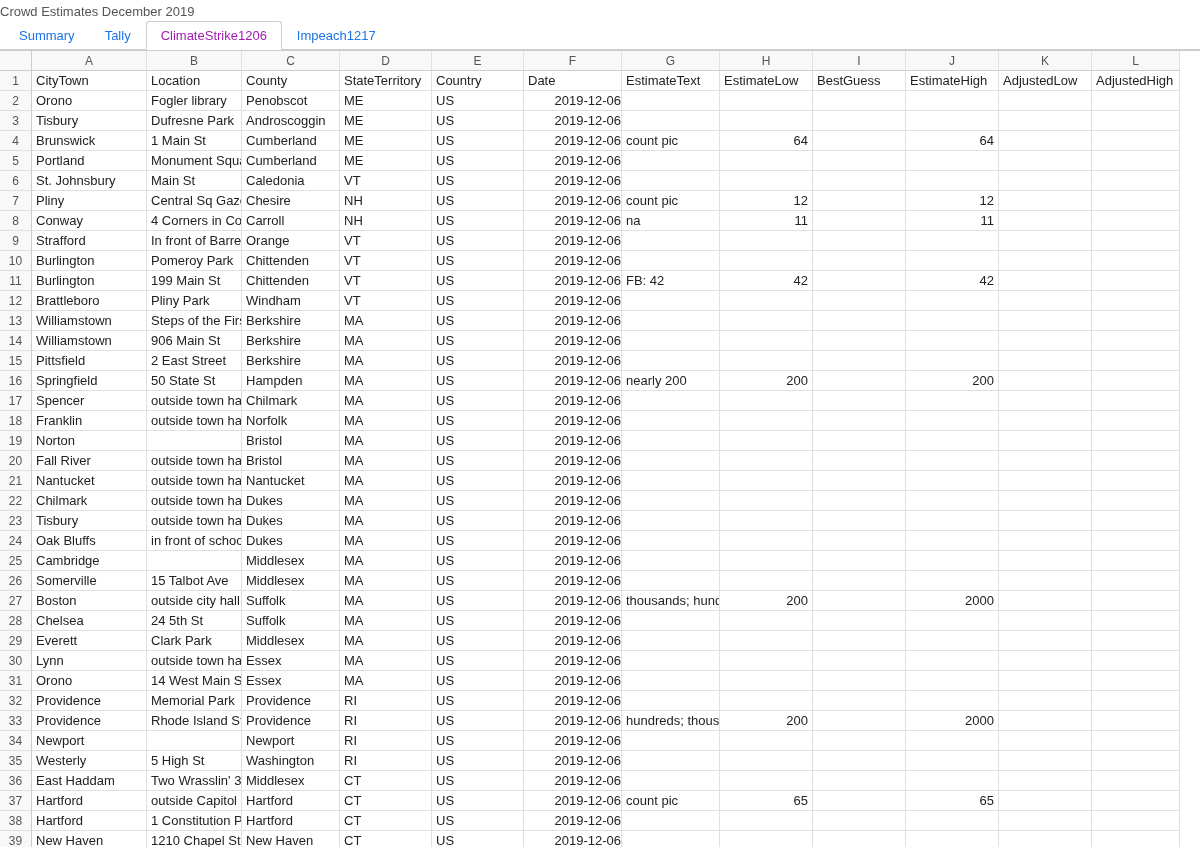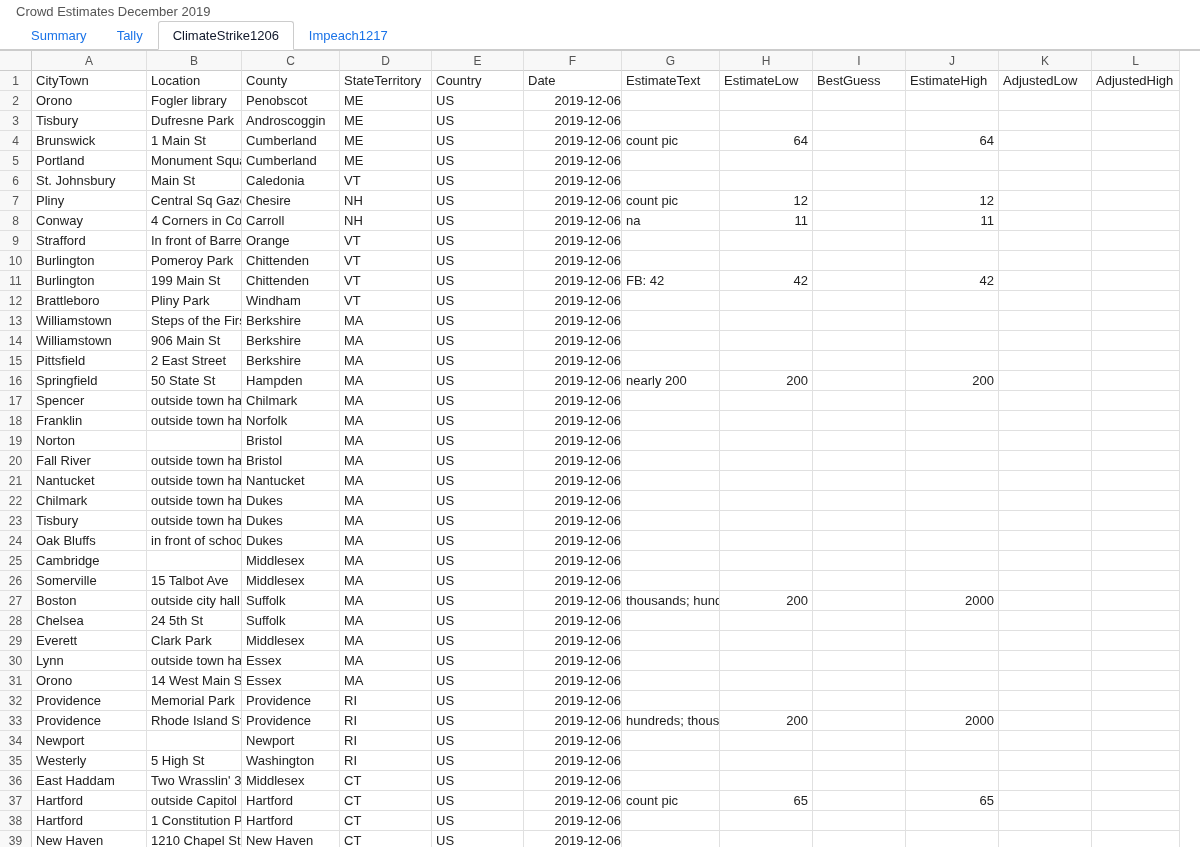--- a/index.html
+++ b/index.html
@@ -8,41 +8,41 @@
     padding: 0;
     font-family: Arial, sans-serif;
     font-size: 13px;
     background: #fff;
     color: #222;
     overflow: hidden;
     height: 847px;
     width: 1200px;
   }
   .title-bar {
-    padding: 4px 8px 2px 16px;
+    padding: 4px 8px 2px 0;
     font-size: 13px;
     color: #555;
   }
   .tabs {
     display: flex;
     border-bottom: 1px solid #ccc;
-    padding-left: 16px;
+    padding-left: 4px;
   }
   .tab {
     padding: 6px 14px 6px 14px;
     font-size: 13px;
     color: #1a73e8;
     cursor: pointer;
     border: 1px solid transparent;
     border-bottom: none;
     margin-bottom: -1px;
     position: relative;
   }
   .tab.active {
-    color: #0f172a;
+    color: #a21caf;
     border: 1px solid #ccc;
     border-bottom: 1px solid #fff;
     background: #fff;
     border-radius: 3px 3px 0 0;
     font-weight: 500;
   }
   .sheet {
     display: grid;
     grid-template-columns: 32px 115px 95px 98px 92px 92px 98px 98px 93px 93px 93px 93px 88px;
     border-top: 1px solid #ccc;

